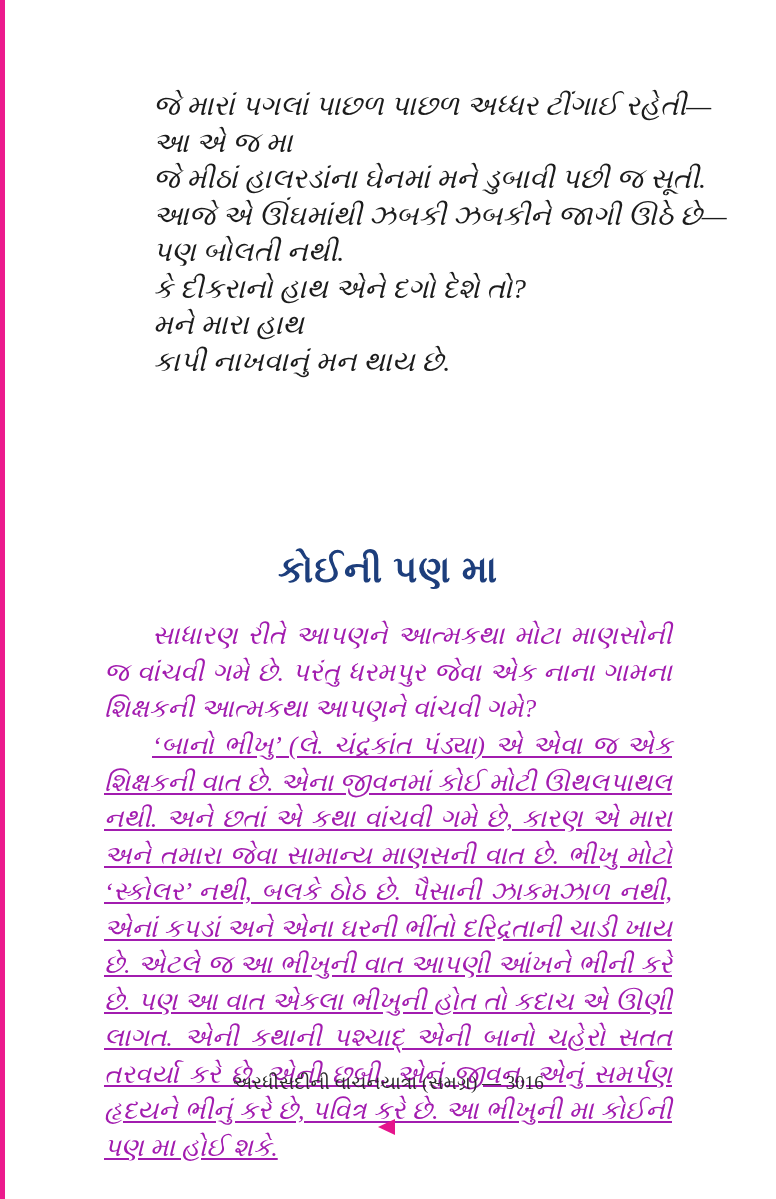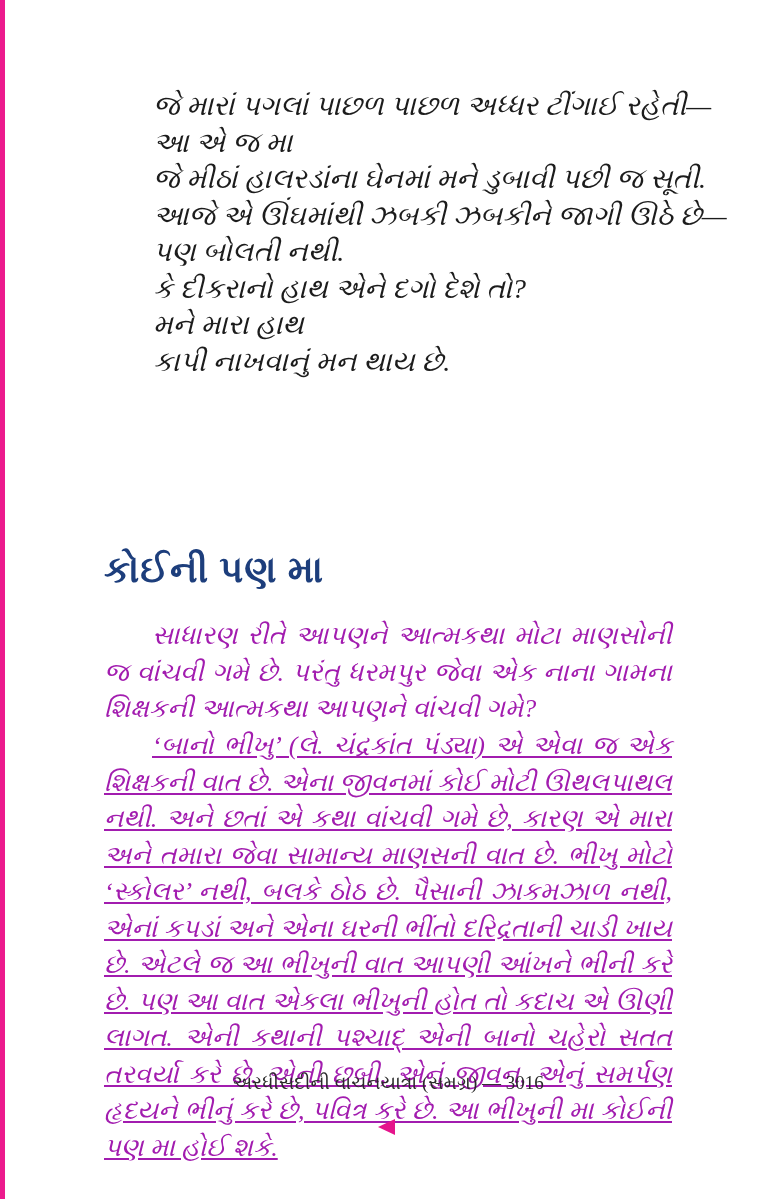--- a/index.html
+++ b/index.html
@@ -36,21 +36,21 @@
     line-height: 36.5px;
     font-style: italic;
     white-space: nowrap;
   }
   .section-title {
     position: absolute;
     left: 104px;
     top: 548px;
     width: 568px;
     margin: 0;
-    text-align: left;
+    text-align: center;
     font-size: 37px;
     font-weight: bold;
     font-style: normal;
     color: #1d3e7c;
     letter-spacing: 1px;
   }
   .body-para {
     position: absolute;
     left: 104px;
     width: 568px;

